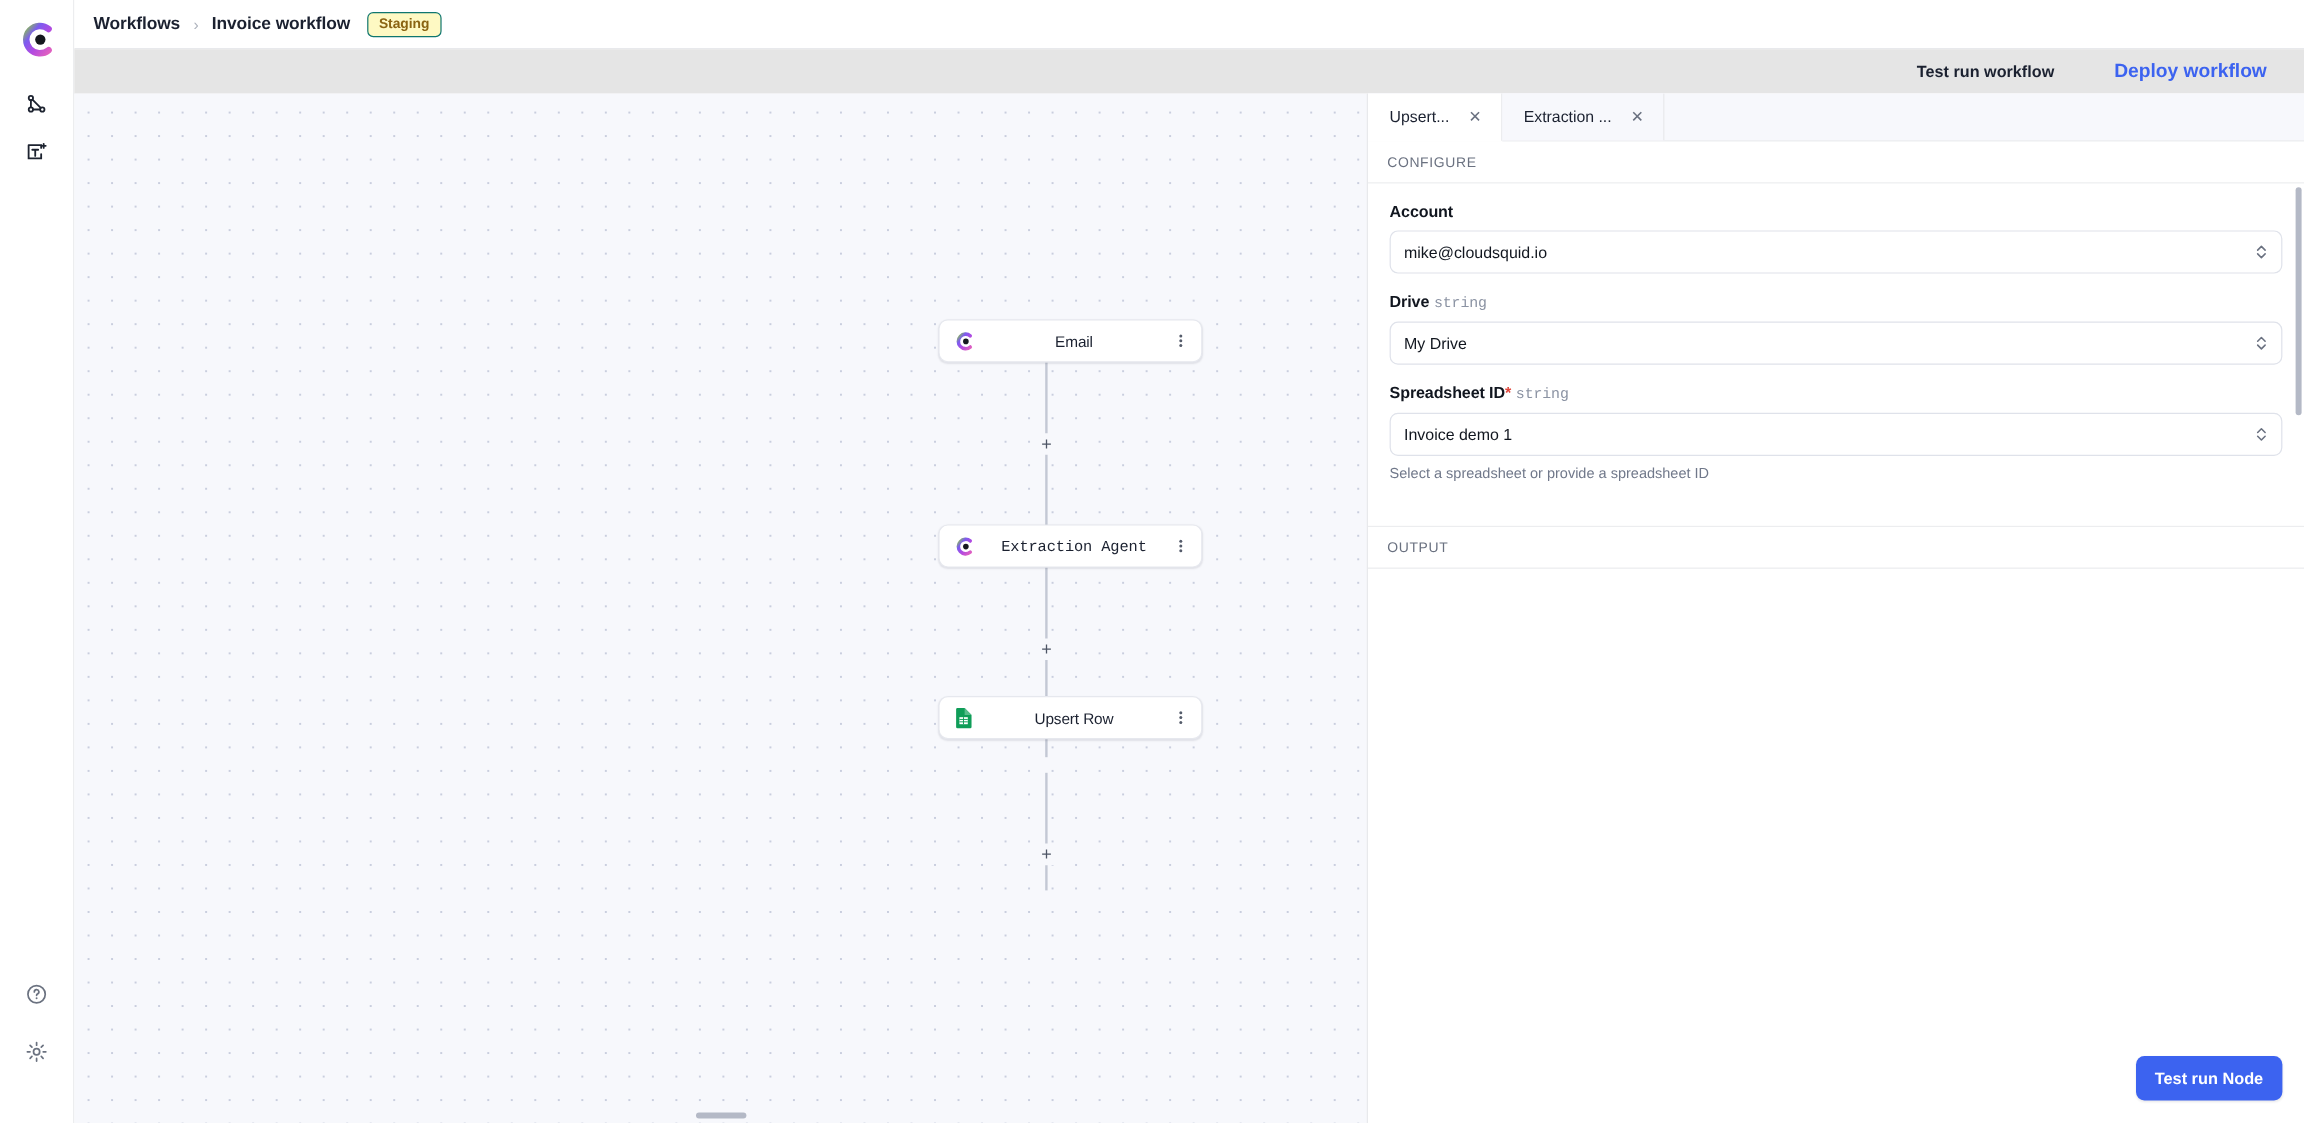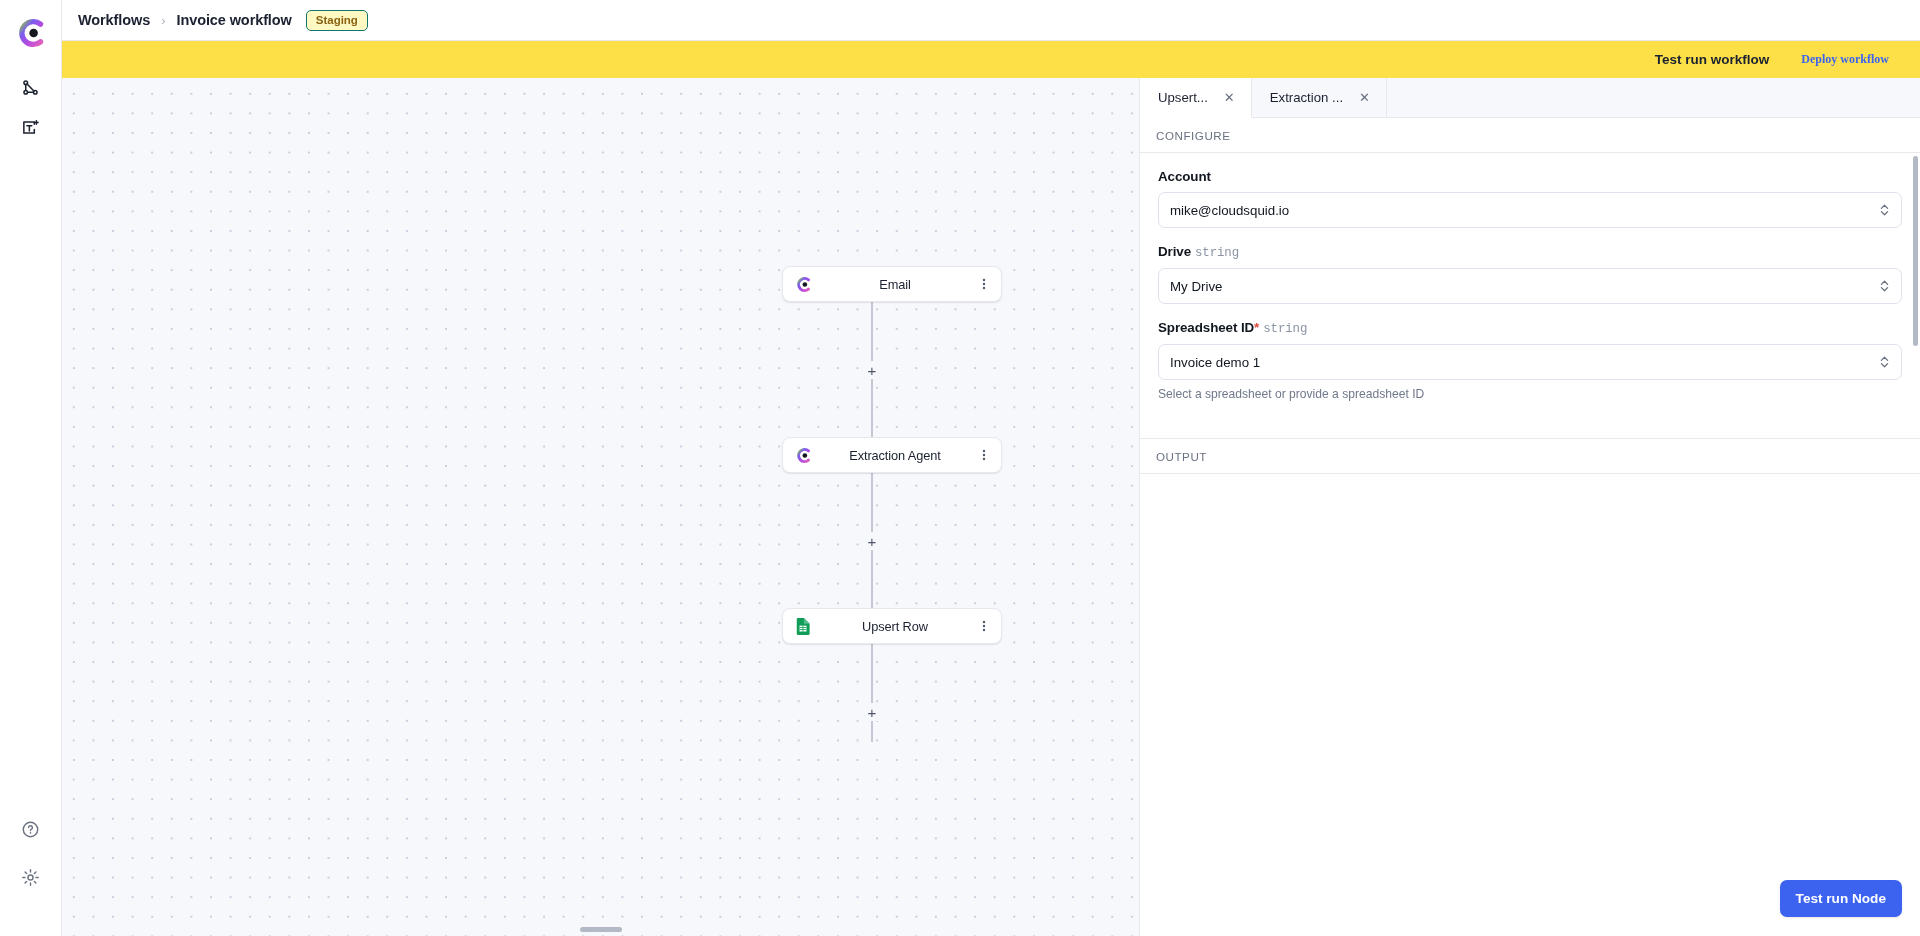--- a/index.html
+++ b/index.html
@@ -49,33 +49,33 @@
   }
   .crumb-sep { margin: 0 11px; color: #aeb3bd; font-size: 13px; }
   .badge {
     margin-left: 14px; font-size: 11.5px; color: #8a6412;
     background: #fef9c3; border: 1px solid #0f766e;
     padding: 3px 9px 4px; border-radius: 5px; font-weight: 600;
   }
 
   
   .actionbar {
-    height: 37px; flex: 0 0 37px; background: #fde047;
+    height: 37px; flex: 0 0 37px; background: #e5e5e5;
     display: flex; align-items: center; justify-content: flex-end;
-    padding-right: 18px; gap: 6px;
+    padding-right: 18px; gap: 24px;
   }
   .btn-ghost {
     font-size: 13.5px; color: #1b2130; font-weight: 600;
     padding: 7px 13px; border-radius: 7px; border: none; background: transparent;
     cursor: pointer; font-family: inherit;
   }
   .btn-primary-text {
-    font-size: 12px; color: #3c63f0; font-weight: 600;
+    font-size: 16px; color: #3c63f0; font-weight: 600;
     padding: 7px 13px; border-radius: 7px; border: none; background: transparent;
-    cursor: pointer; font-family: Liberation Serif, serif;
+    cursor: pointer; font-family: Liberation Sans, sans-serif;
   }
 
   
   .body { flex: 1 1 auto; display: flex; min-height: 0; }
 
   
   .canvas {
     position: relative; flex: 1 1 auto; min-width: 0;
     background-color: #f7f8fc;
     background-image: radial-gradient(#c9cede 1.05px, transparent 1.05px);
@@ -282,39 +282,39 @@
             <div class="node-menu">
               <svg width="14" height="14" viewBox="0 0 14 14" fill="#555c6b">
                 <circle cx="7" cy="3" r="1.25"></circle>
                   <circle cx="7" cy="7" r="1.25"></circle>
                   <circle cx="7" cy="11" r="1.25"></circle>
               </svg>
             </div>
           </div>
           <div class="plus" style="left:810px; top:283px;">+</div>
 
-          <div class="node" style="left:720px; top:359px;">
+          <div class="node" style="left:720px; top:359px;font-family:Liberation Mono, monospace;">
             <div class="node-ico">
               <svg width="17" height="17" viewBox="0 0 32 32">
                 <path d="M25.5 7.2A11.4 11.4 0 1 0 25.5 24.8" fill="none" stroke="url(#lg)" stroke-width="5.6" stroke-linecap="round"></path>
                 <circle cx="18.6" cy="16" r="4.4" fill="#15181f"></circle>
               </svg>
             </div>
             <div class="node-label">Extraction Agent</div>
             <div class="node-menu">
               <svg width="14" height="14" viewBox="0 0 14 14" fill="#555c6b">
                 <circle cx="7" cy="3" r="1.25"></circle>
                   <circle cx="7" cy="7" r="1.25"></circle>
                   <circle cx="7" cy="11" r="1.25"></circle>
               </svg>
             </div>
           </div>
           <div class="plus" style="left:810px; top:454px;">+</div>
 
-          <div class="node" style="left:720px; top:530px;">
+          <div class="node" style="left:720px; top:502px;">
             <div class="node-ico">
               <svg width="16" height="17" viewBox="0 0 16 18">
                 <path d="M1.4 1.2A1.2 1.2 0 0 1 2.6 0h6.3L15 6.1v10.7a1.2 1.2 0 0 1-1.2 1.2H2.6a1.2 1.2 0 0 1-1.2-1.2z" fill="#0f9d58"></path>
                 <path d="M8.9 0 15 6.1H8.9z" fill="#57bb8a"></path>
                 <rect x="4.3" y="8.1" width="7.4" height="6.2" fill="#fff"></rect>
                 <path d="M4.3 10.1h7.4M4.3 12.2h7.4M7.9 8.1v6.2" stroke="#0f9d58" stroke-width=".85"></path>
               </svg>
             </div>
             <div class="node-label">Upsert Row</div>
             <div class="node-menu">

